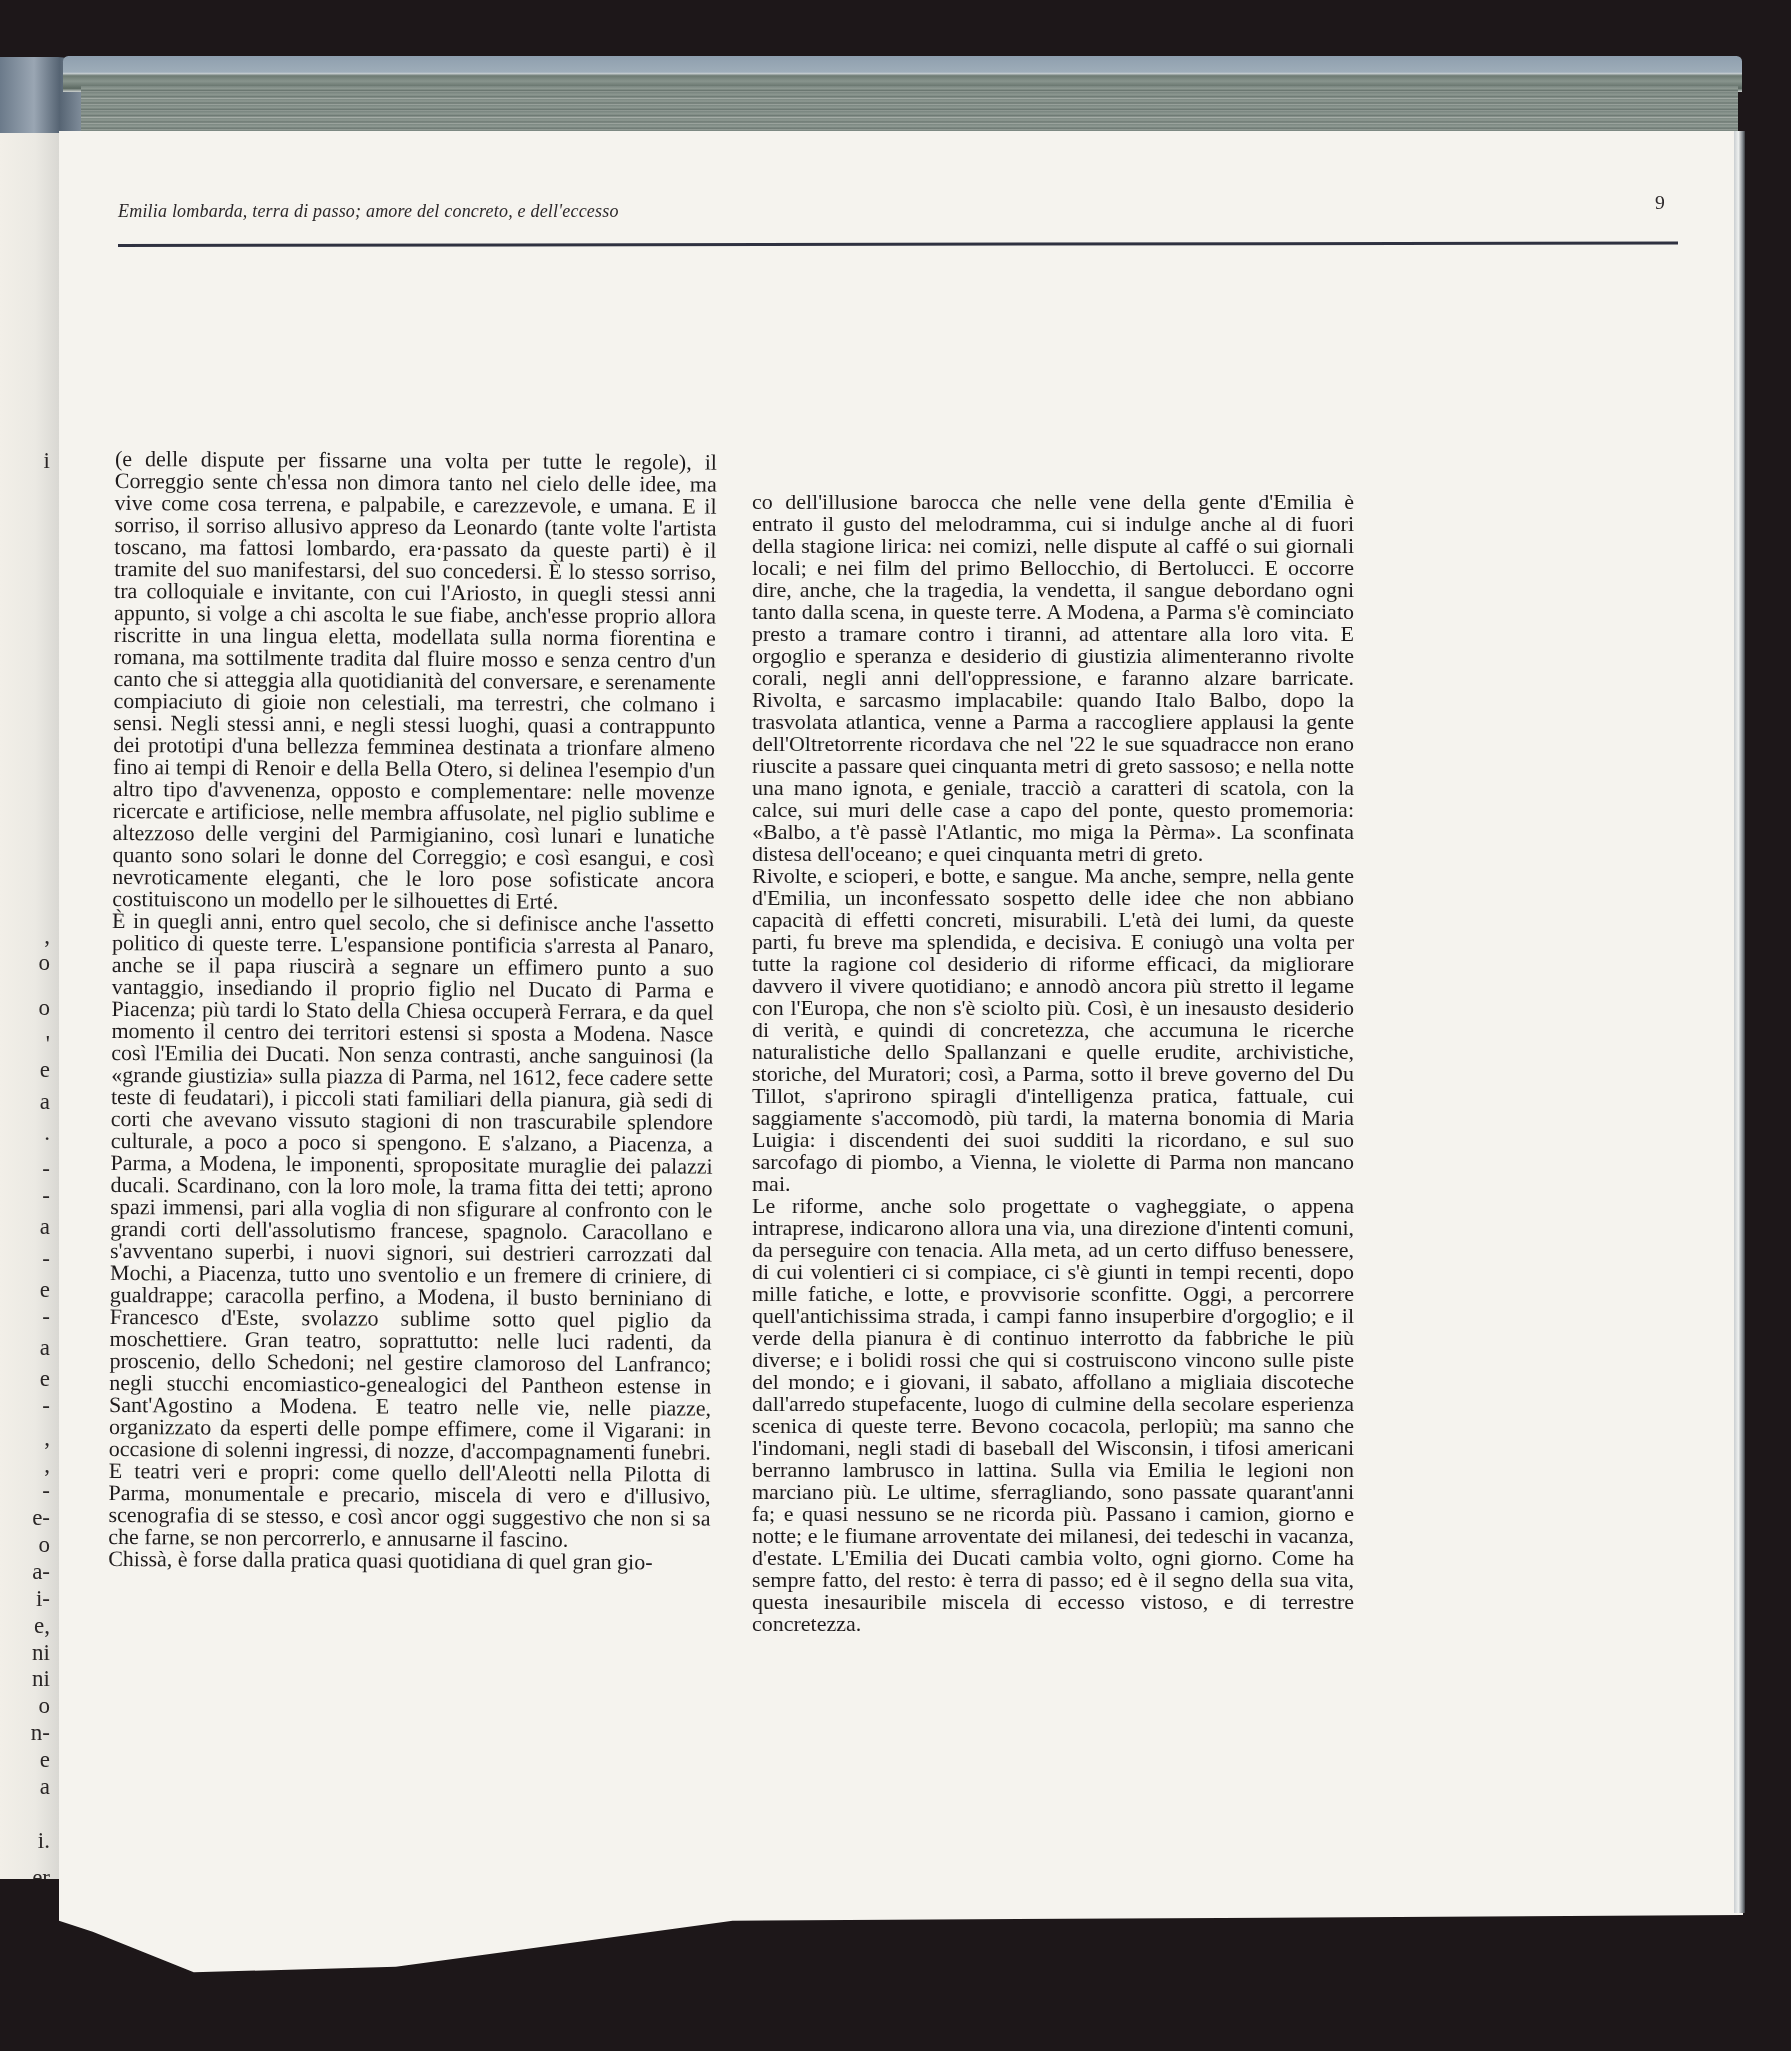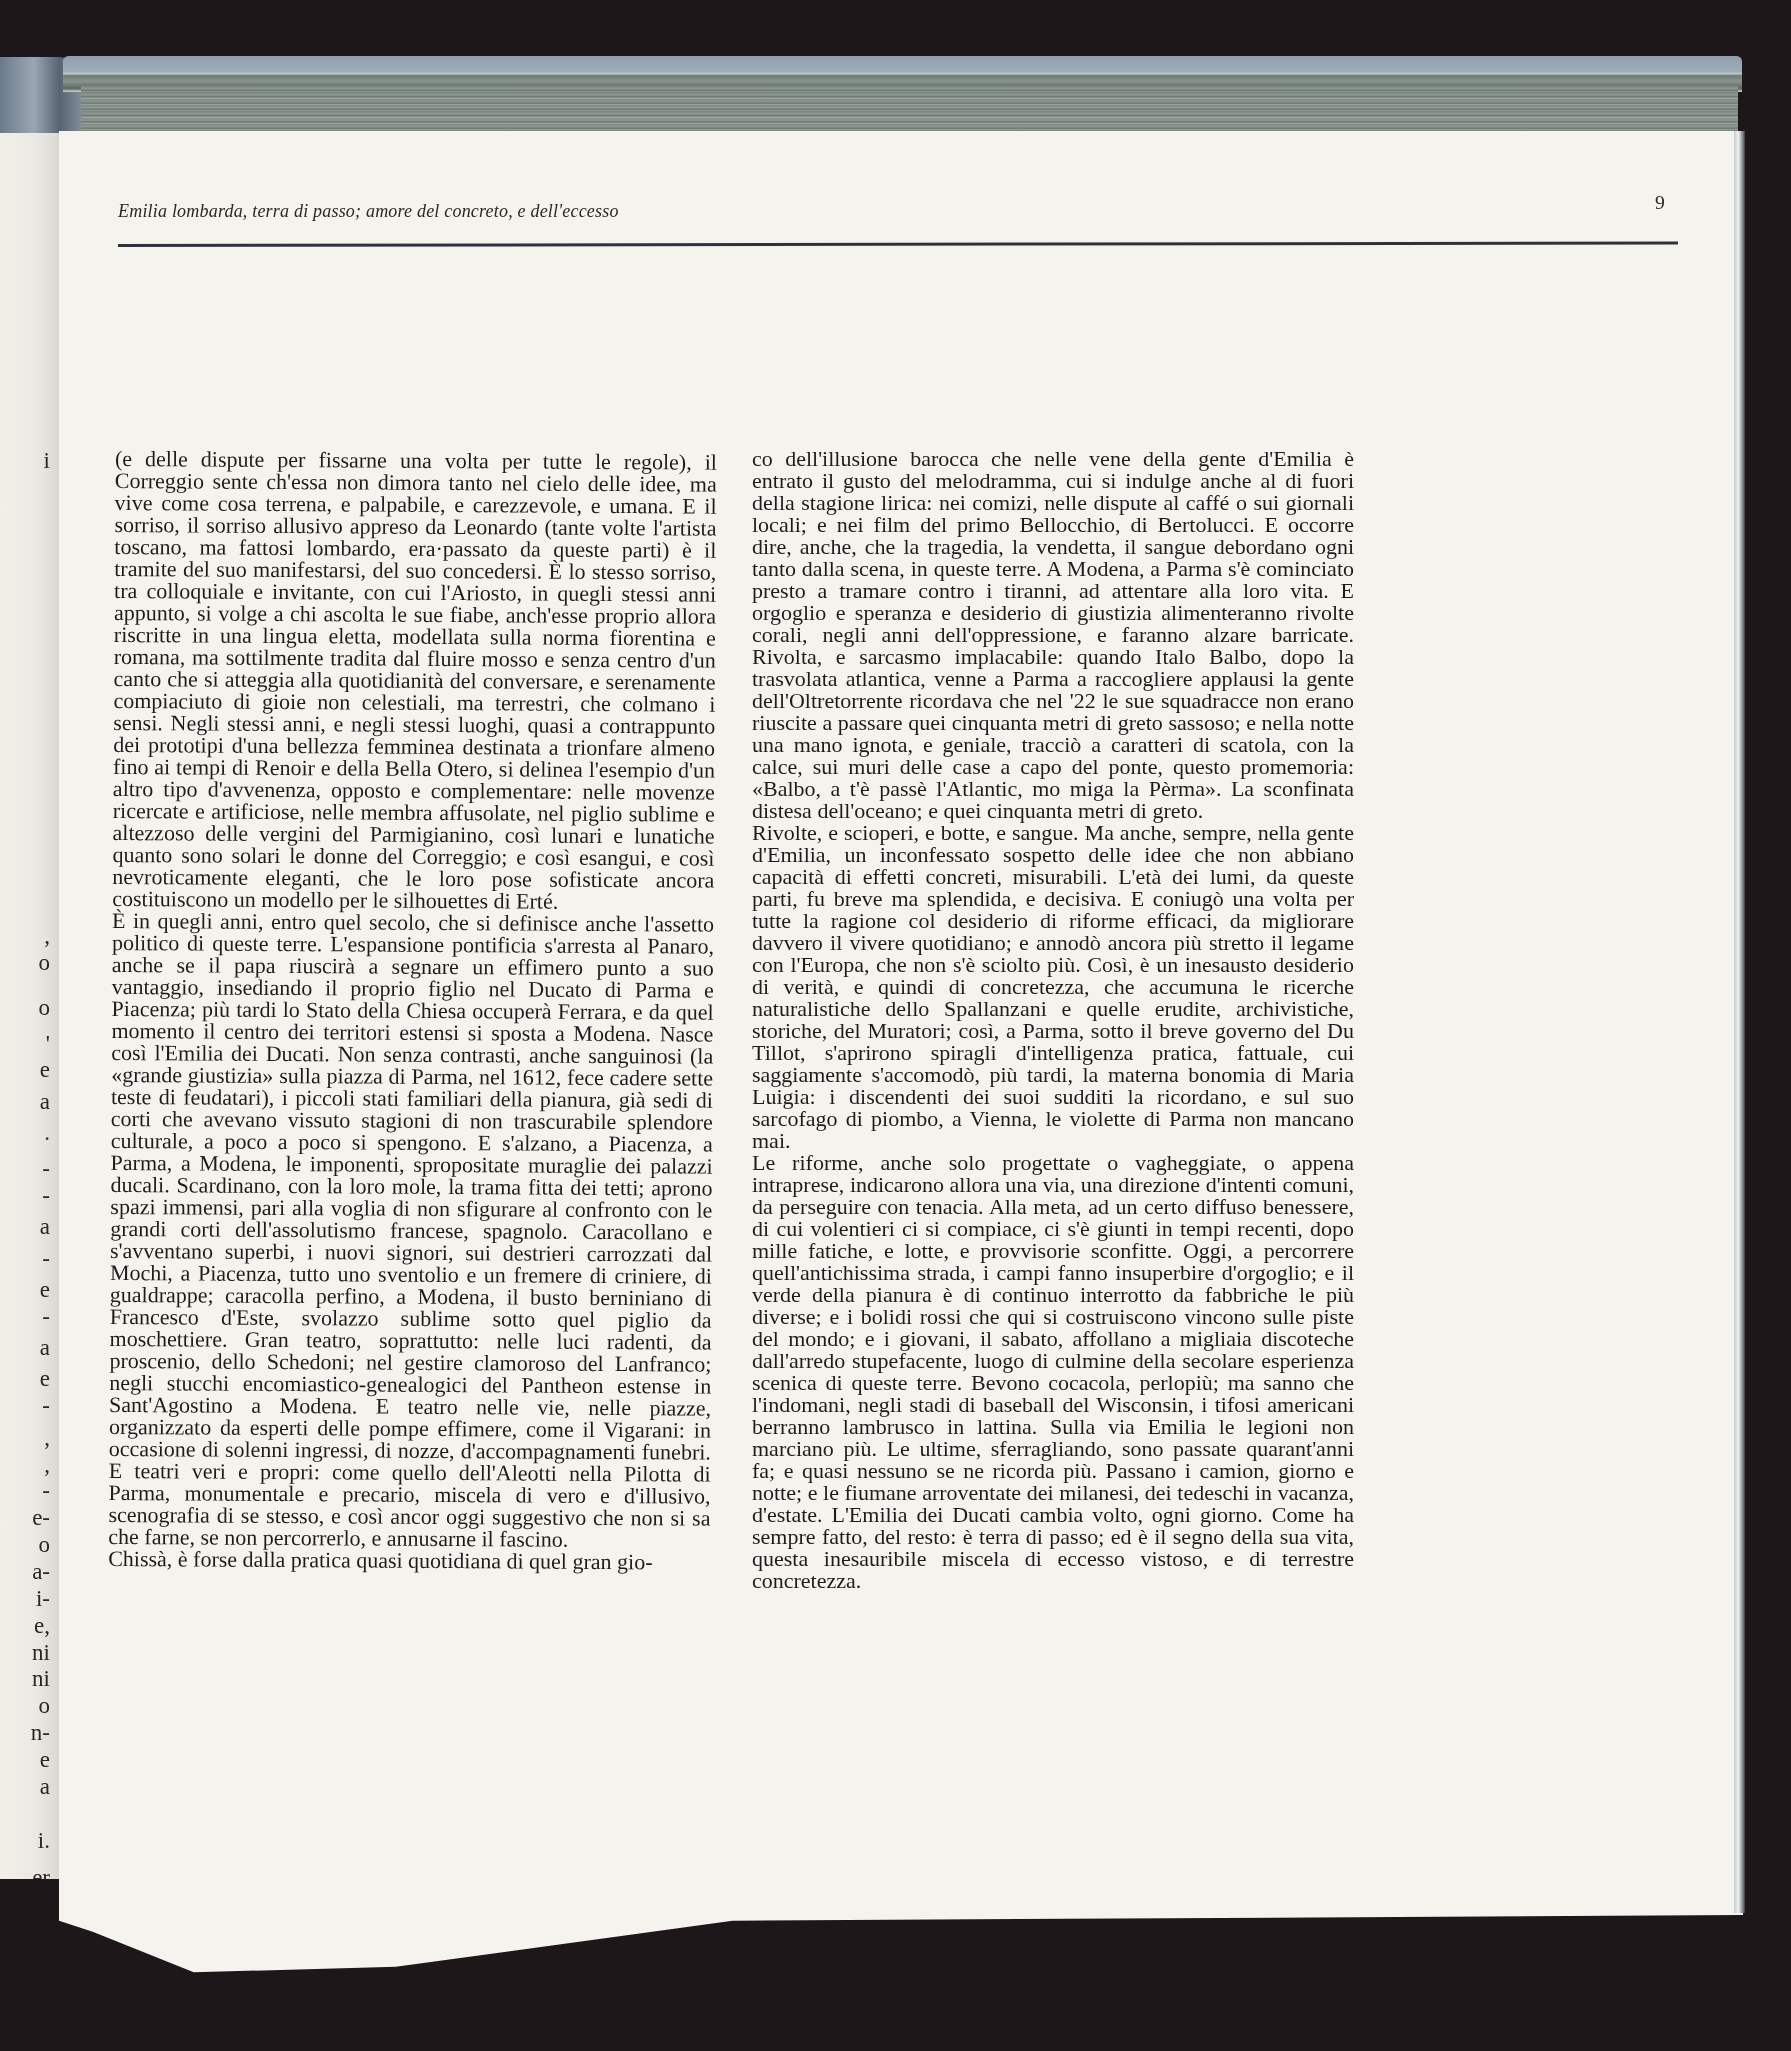--- a/index.html
+++ b/index.html
@@ -61,21 +61,21 @@
       transform: rotate(-0.09deg);
       transform-origin: left center;
     }
     .column {
       position: absolute; top: 448px; width: 602px;
       font-size: 22px; line-height: 22px; color: #1f1b1c;
       text-align: justify;
     }
     .column p { margin: 0; text-indent: 0; }
     .col-left { left: 115px; transform: rotate(0.35deg); transform-origin: top left; }
-    .col-right { left: 752px; }
+    .col-right { left: 752px; margin-top: 43px; }
   </style>
 </head>
 <body>
 
 <div class="spine-coil"></div>
 <div class="book-top"></div>
 <div class="book-top-lines"></div>
 
 <div class="left-page">
   <span class="frag" style="top:313px">i</span>

